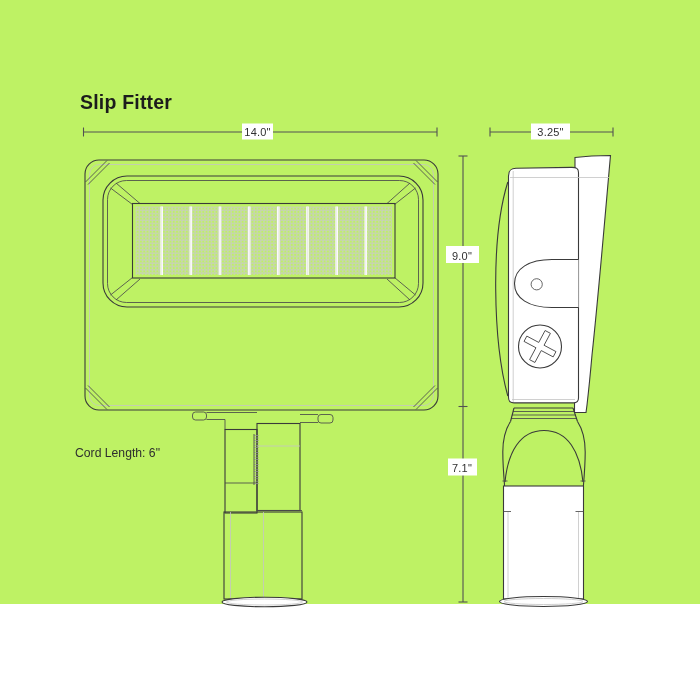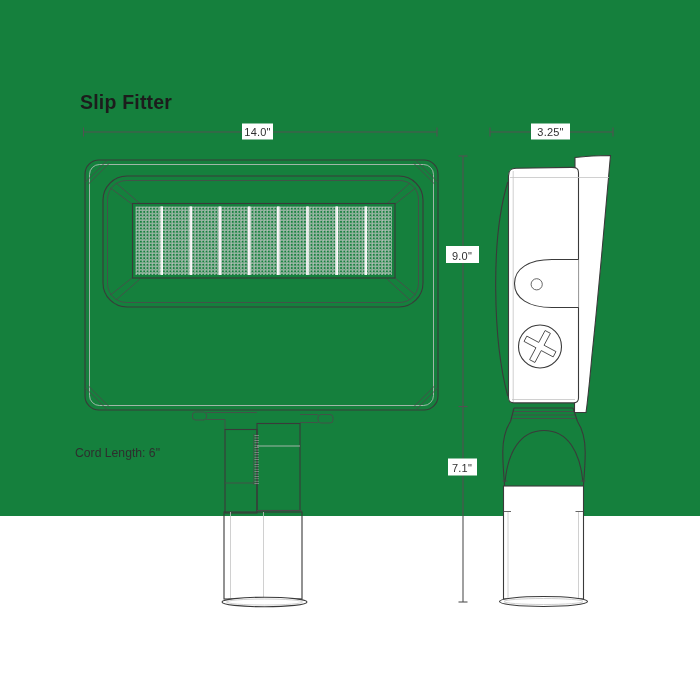--- a/index.html
+++ b/index.html
@@ -7,22 +7,22 @@
     padding: 0;
     background: #ffffff;
     width: 700px;
     height: 700px;
     overflow: hidden;
     font-family: "Liberation Sans", sans-serif;
   }
   .stage {
     position: relative;
     width: 700px;
-    height: 516px;
-    background: #15803d;
+    height: 604px;
+    background: #bef264;
   }
   svg { display: block; }
   .t-title {
     font-family: "Liberation Sans", sans-serif;
     font-size: 19.5px;
     font-weight: 600;
     fill: #1c1c1c;
     letter-spacing: 0.2px;
   }
   .t-dim {

